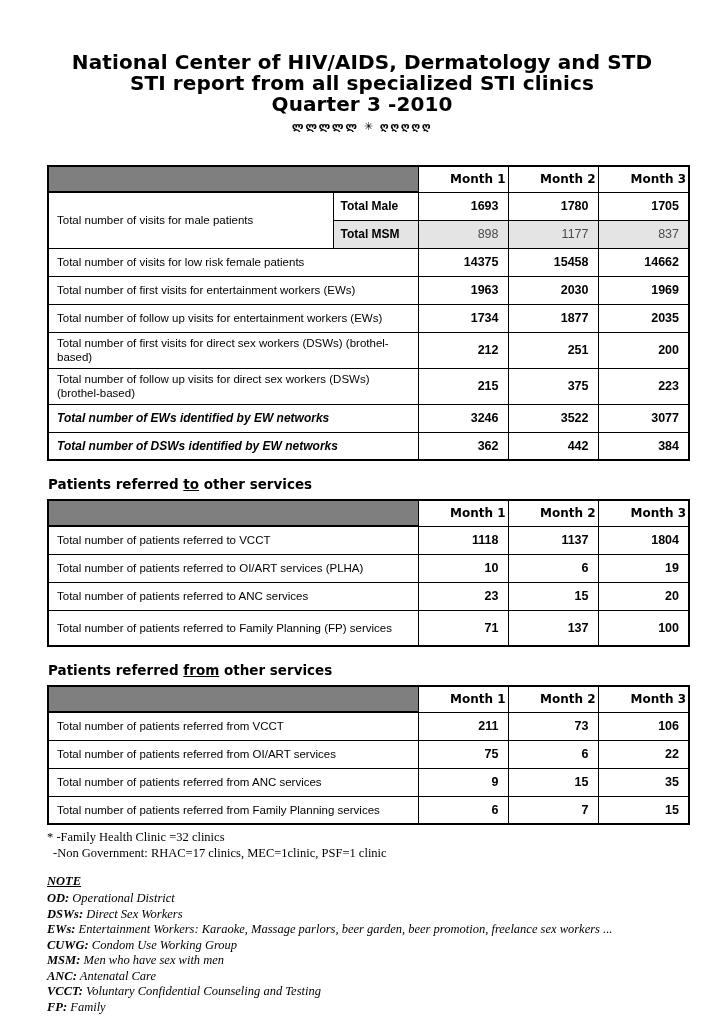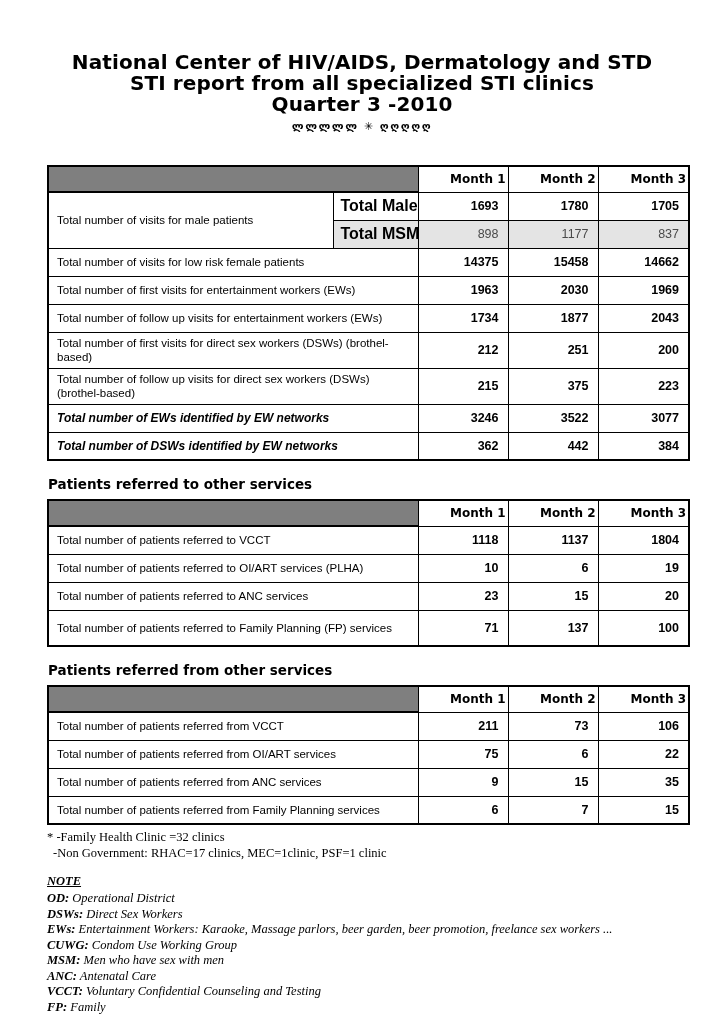--- a/index.html
+++ b/index.html
@@ -24,36 +24,36 @@
     font-size:12px; font-weight:bold; text-align:right; padding:2px;
     border-bottom:2px solid #000;
   }
   tr.hrow .corner { border-bottom:2px solid #000; }
   td.lbl {
     height:28px; font-family:"Liberation Sans", sans-serif; font-size:11.5px;
     text-align:left; padding:3px 8px; white-space:nowrap;
   }
   td.lbl.wrap { white-space:normal; line-height:14px; height:36px; }
   td.sub {
-    height:28px; font-family:"Liberation Sans", sans-serif; font-size:16px;
+    height:28px; font-family:"Liberation Sans", sans-serif; font-size:12px;
     font-weight:bold; text-align:left; padding:3px 7px; white-space:nowrap;
   }
   td.num {
     height:28px; font-family:"Liberation Sans", sans-serif; font-size:12.5px;
     font-weight:bold; text-align:right; padding:3px 9px 3px 3px;
   }
   tr.shade td { background:#e4e4e4; }
   tr.shade td.num { font-weight:normal; color:#4a4a4a;margin-left:20px; }
   tr.emph td.lbl { font-weight:bold; font-style:italic; font-size:12px; }
   
   .section-heading {
     margin:15px 0 6px 1px; font-family:"DejaVu Sans", sans-serif;
     font-size:13.5px; font-weight:bold; line-height:17px;
   }
-  .section-heading .u { }
+  .section-heading .u { text-decoration:underline; }
   
   .footnotes { margin-top:4px; font-family:"Liberation Serif", serif; font-size:12.5px; line-height:16px; }
   .footnotes .fn1 { font-weight:bold; font-weight:normal; }
   .footnotes .fn2 { padding-left:6px; }
   
   .notes { margin-top:12px; font-family:"Liberation Serif", serif; font-size:12.5px; }
   .note-title {
     font-weight:bold; font-style:italic; text-decoration:underline;
     font-size:12.5px; line-height:16px; margin-bottom:2px;
   }
@@ -111,21 +111,21 @@
         <tr>
           <td class="lbl" colspan="2">Total number of first visits for entertainment workers (EWs)</td>
           <td class="num">1963</td>
           <td class="num">2030</td>
           <td class="num">1969</td>
         </tr>
         <tr>
           <td class="lbl" colspan="2">Total number of follow up visits for entertainment workers (EWs)</td>
           <td class="num">1734</td>
           <td class="num">1877</td>
-          <td class="num">2043</td>
+          <td class="num">2035</td>
         </tr>
         <tr>
           <td class="lbl wrap" colspan="2">Total number of first visits for direct sex workers (DSWs) (brothel-based)</td>
           <td class="num">212</td>
           <td class="num">251</td>
           <td class="num">200</td>
         </tr>
         <tr>
           <td class="lbl wrap" colspan="2">Total number of follow up visits for direct sex workers (DSWs) (brothel-based)</td>
           <td class="num">215</td>

